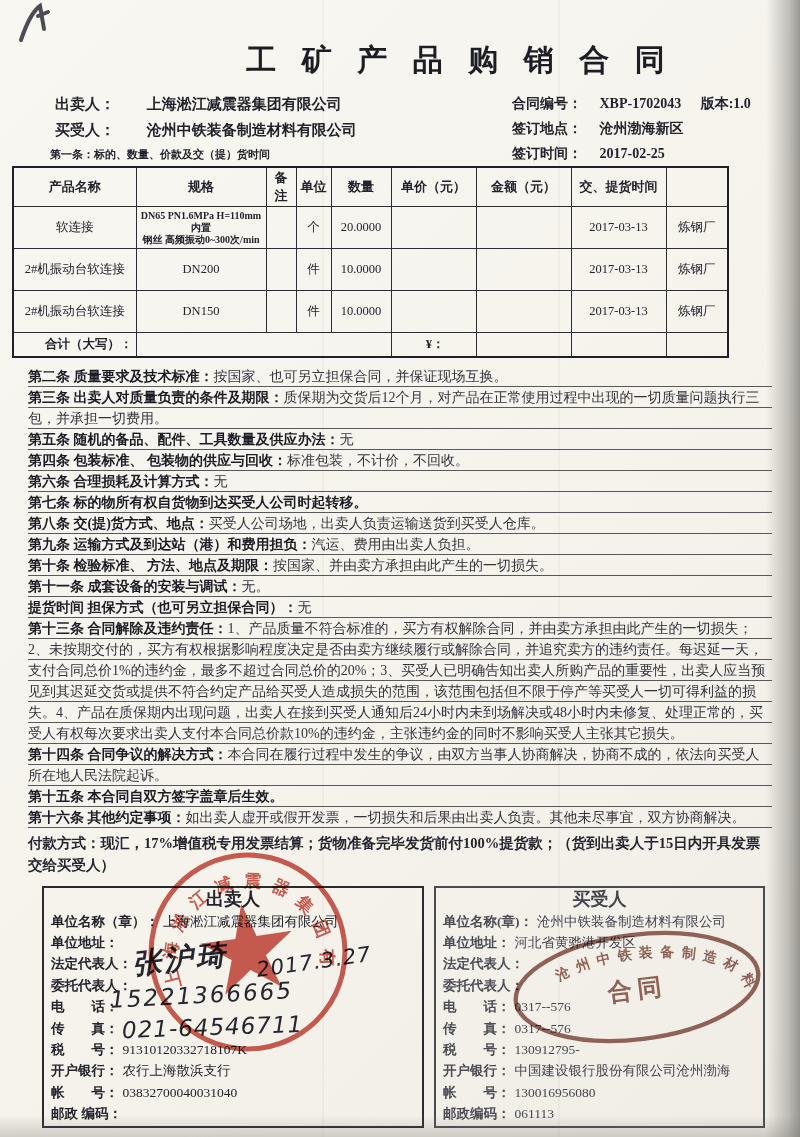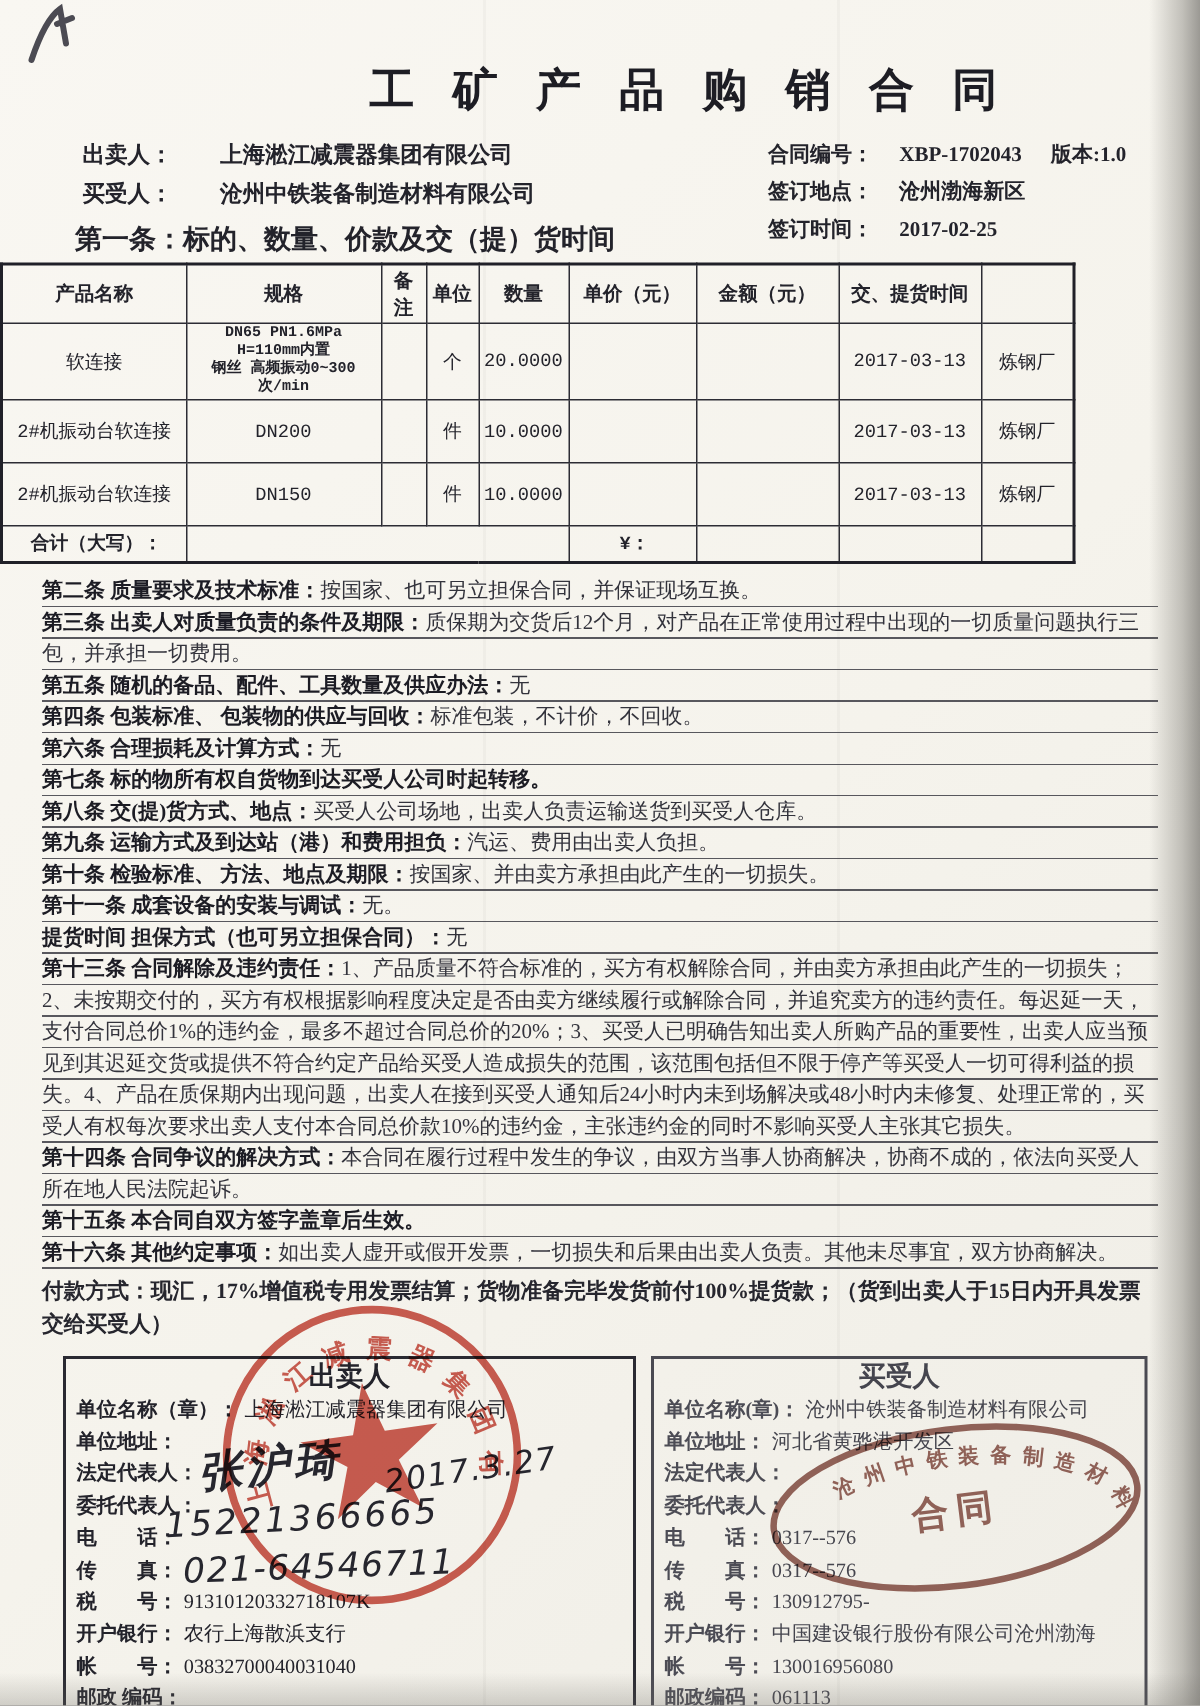--- a/index.html
+++ b/index.html
@@ -17,30 +17,30 @@
   .doc-title{margin:40px 0 10px 120px;text-align:center;font-size:30px;font-weight:700;letter-spacing:9px;color:#1d1d24;}
   .hdr{display:flex;justify-content:space-between;padding:0 26px 0 55px;min-height:96px;}
   .hdr-left .row{line-height:26px;font-size:15px;}
   .hdr-left .lbl{display:inline-block;width:88px;font-weight:700;}
   .hdr-left .val{font-weight:700;}
   .hdr-right{width:262px;font-family:Liberation Serif, serif;}
   .hdr-right .row{line-height:25px;font-size:14px;}
   .hdr-right .lbl{display:inline-block;width:84px;font-weight:700;}
   .hdr-right .val{font-weight:700;}
   .version{margin-left:16px;font-weight:700;}
-  .sec1{margin:-40px 0 4px 50px;font-size:18px;font-weight:700;}
-  
-  table.items{border-collapse:collapse;width:716px;font-size:12.5px;table-layout:fixed;font-family:Liberation Mono, monospace;}
+  .sec1{margin:-40px 0 4px 50px;font-size:11px;font-weight:700;}
+  
+  table.items{border-collapse:collapse;margin-left:12px;width:716px;font-size:12.5px;table-layout:fixed;}
   table.items th,table.items td{border:1px solid #2c2c34;padding:1px 3px;text-align:center;overflow:hidden;}
   table.items{border:2px solid #202028;}
   table.items th{font-size:13px;font-weight:700;height:24px;}
   td.spec-multiline{font-size:10px;white-space:pre-line;line-height:12px;font-weight:700;}
   tr.item-row{height:42px;}
   tr.total-row{height:24px;}
-  tr.total-row td{font-weight:700;text-align:center;padding-left:6px;}
+  tr.total-row td{font-weight:700;text-align:right;padding-left:6px;}
   tr.total-row td.yen{text-align:center;}
   
   .clauses{margin:8px 28px 0 28px;font-size:14px;line-height:21px;
       background-image:repeating-linear-gradient(to bottom,transparent 0,transparent 20px,rgba(35,35,45,.75) 20px,rgba(35,35,45,.75) 21px);}
   .clauses p{margin:0;}
   .ch{font-weight:700;color:#1c1c24;}
   .cc{color:#33333c;}
   .payment{margin:4px 28px 0 28px;font-size:14.5px;line-height:22px;font-weight:700;color:#26262e;}
   
   .boxes{display:flex;margin:10px 0 0 42px;gap:10px;}

